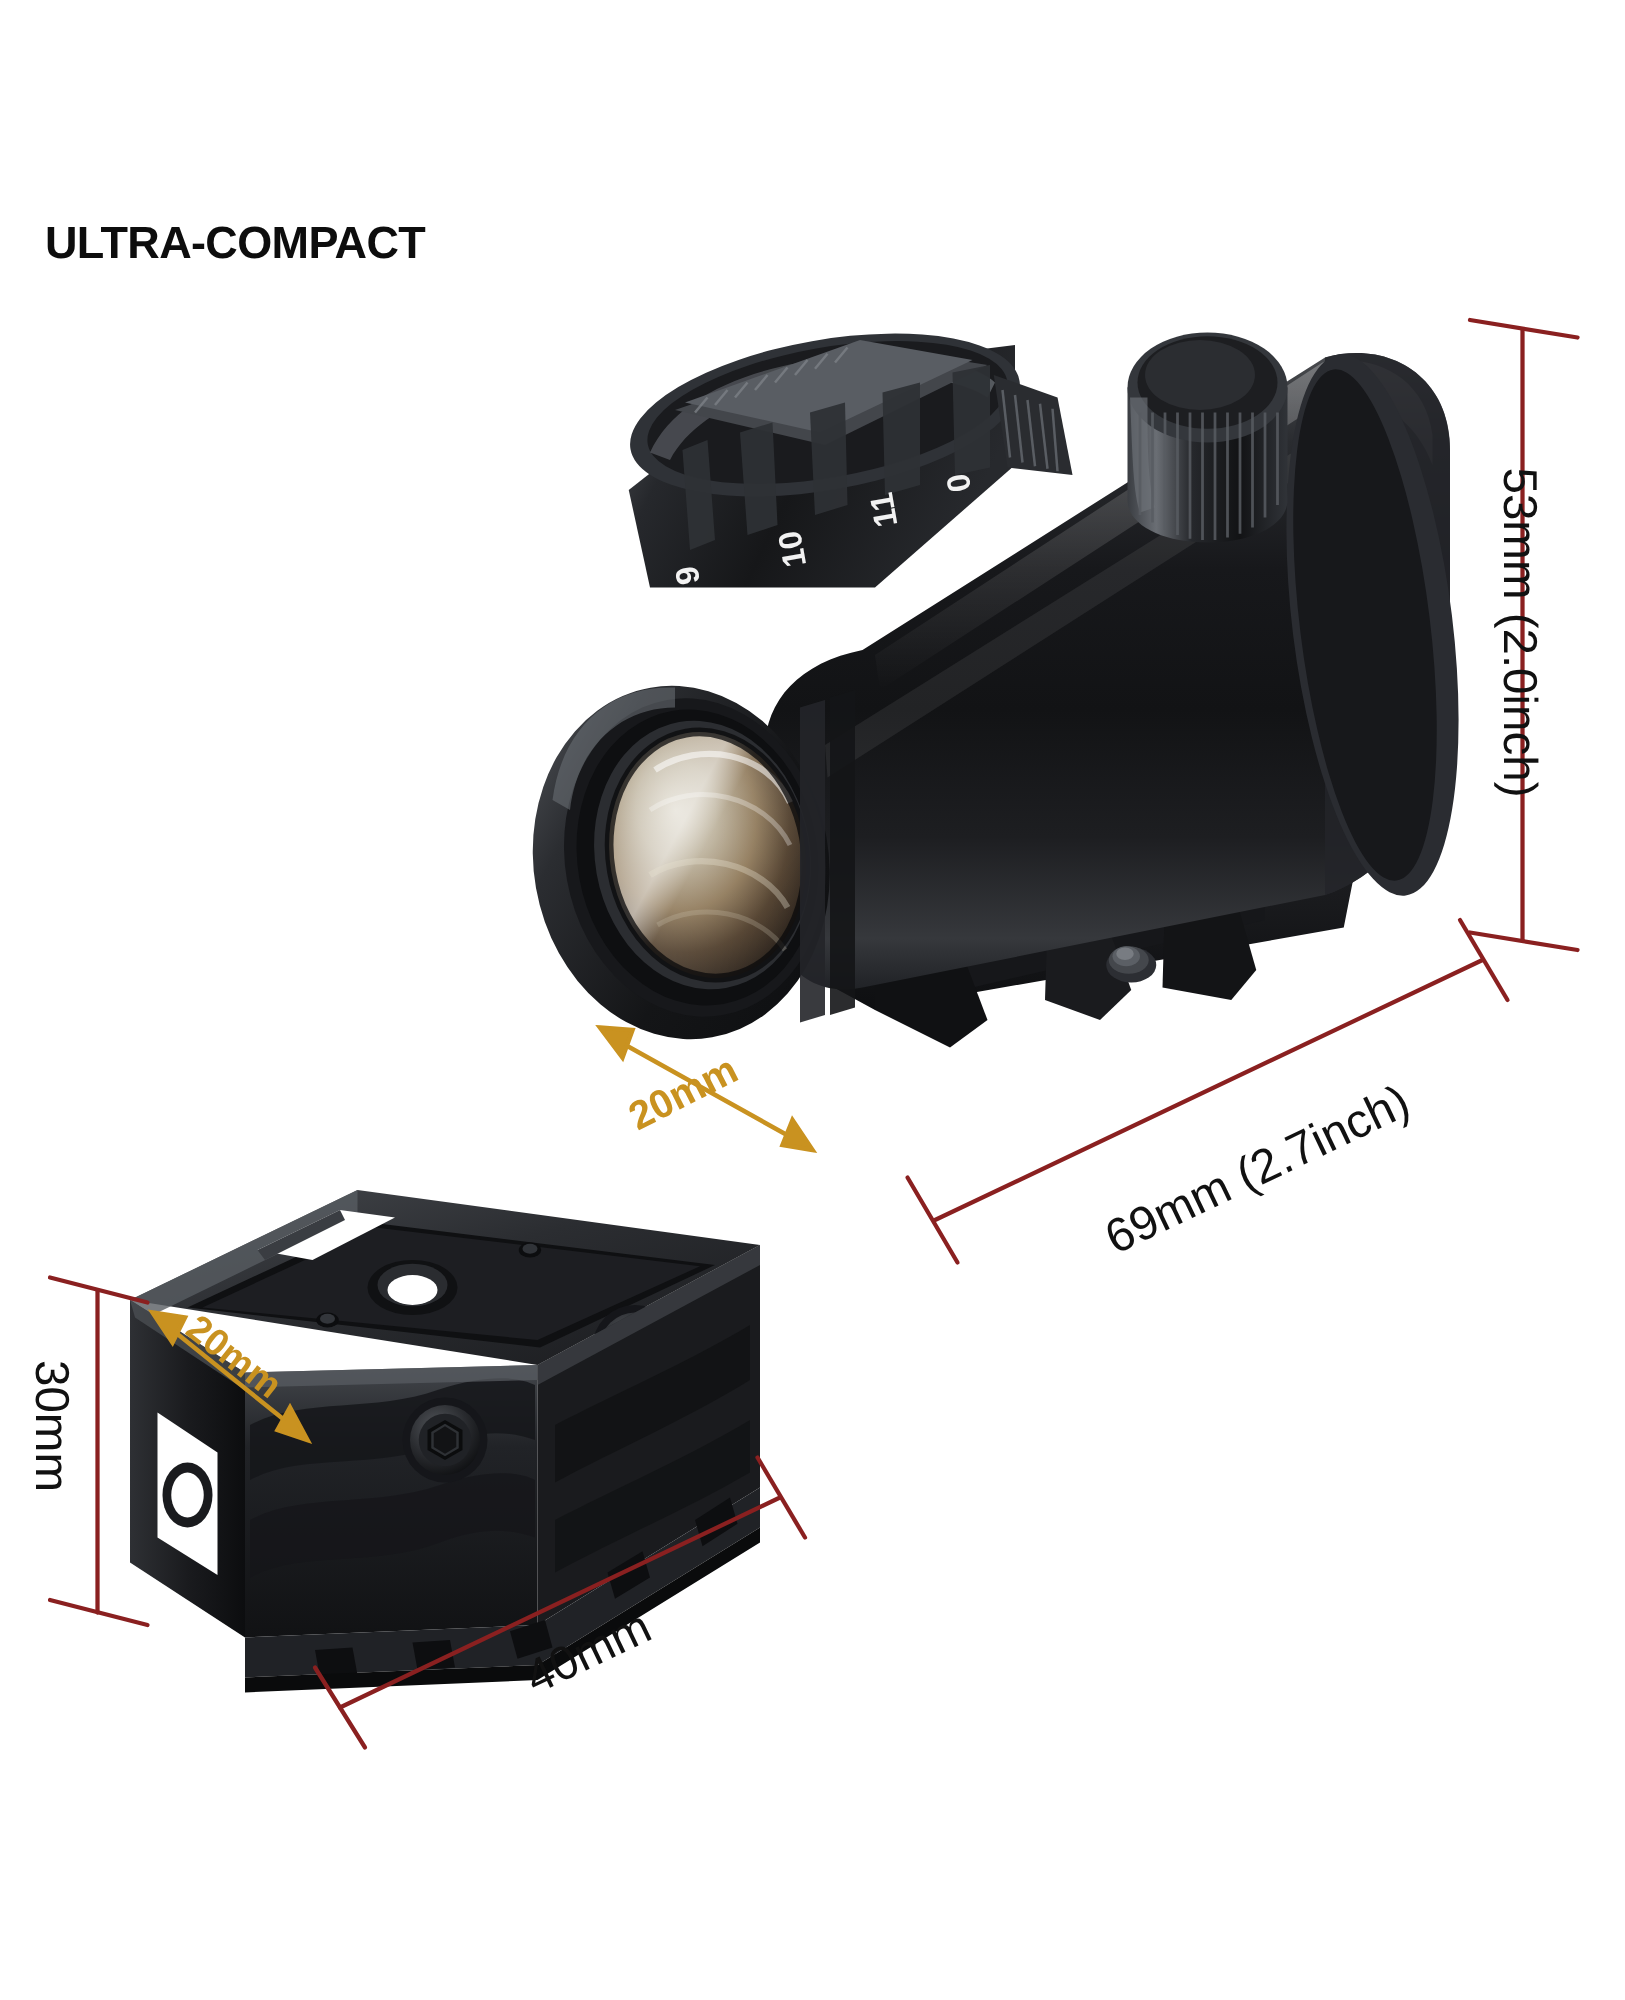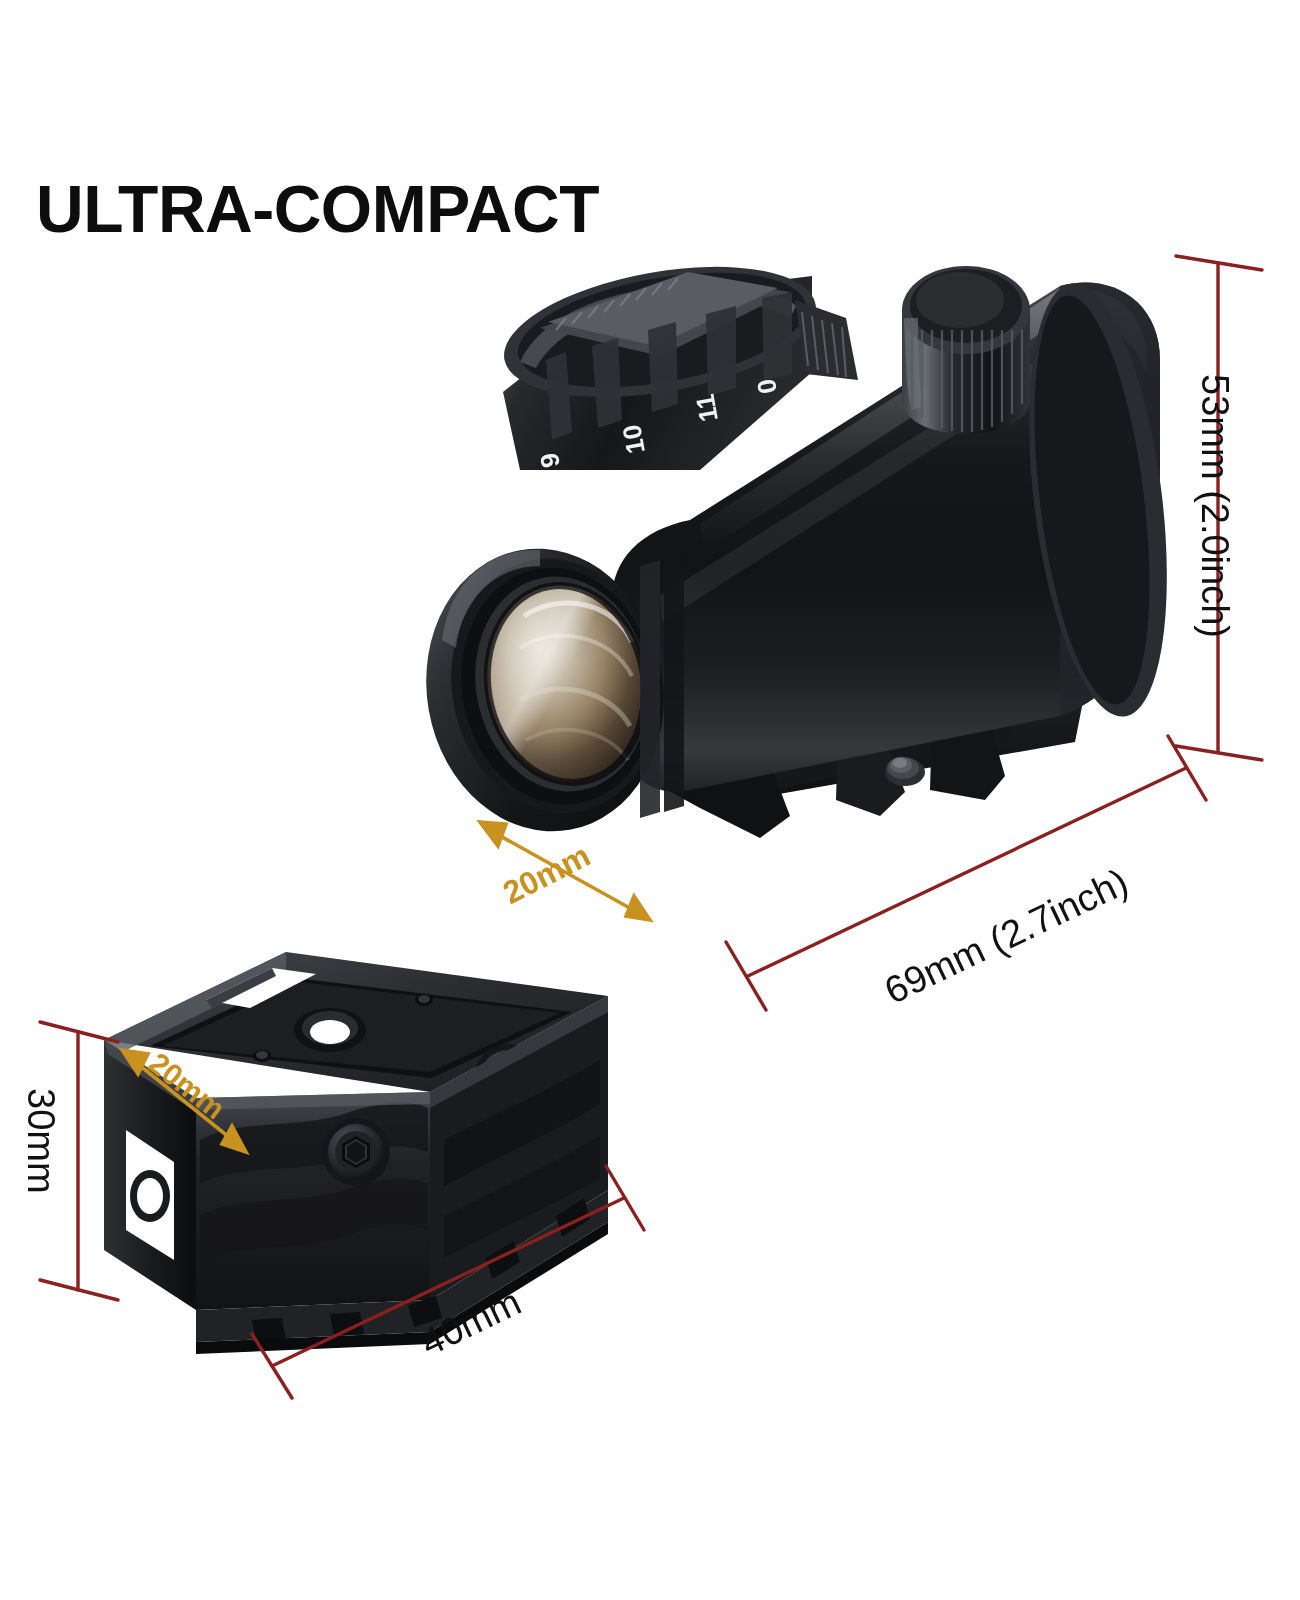--- a/index.html
+++ b/index.html
@@ -8,21 +8,21 @@
     background:#ffffff;
     font-family:"Liberation Sans", sans-serif;
     overflow:hidden;
     position:relative;
   }
   #stage{position:absolute;inset:0;width:1300px;height:1600px;}
 
   
   .title{
     position:absolute;left:36px;top:176px;
-    font-size:66px;font-weight:bold;letter-spacing:-0.5px;
+    font-size:36px;font-weight:bold;letter-spacing:-0.5px;
     color:#0d0d0d;line-height:1;
     white-space:nowrap;
   }
 
   
   .dimtext{position:absolute;color:#111;white-space:nowrap;font-weight:400;}
   .goldtext{position:absolute;color:#C99220;white-space:nowrap;font-weight:600;}
 
   svg.layer{position:absolute;left:0;top:0;width:1300px;height:1600px;overflow:visible;pointer-events:none;}
 </style>

